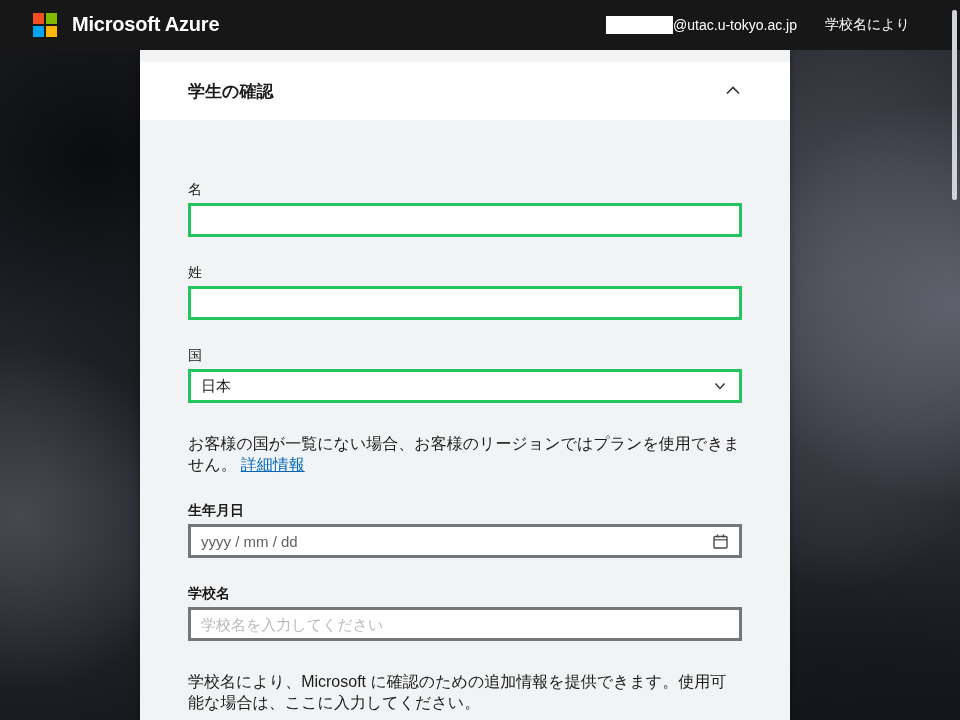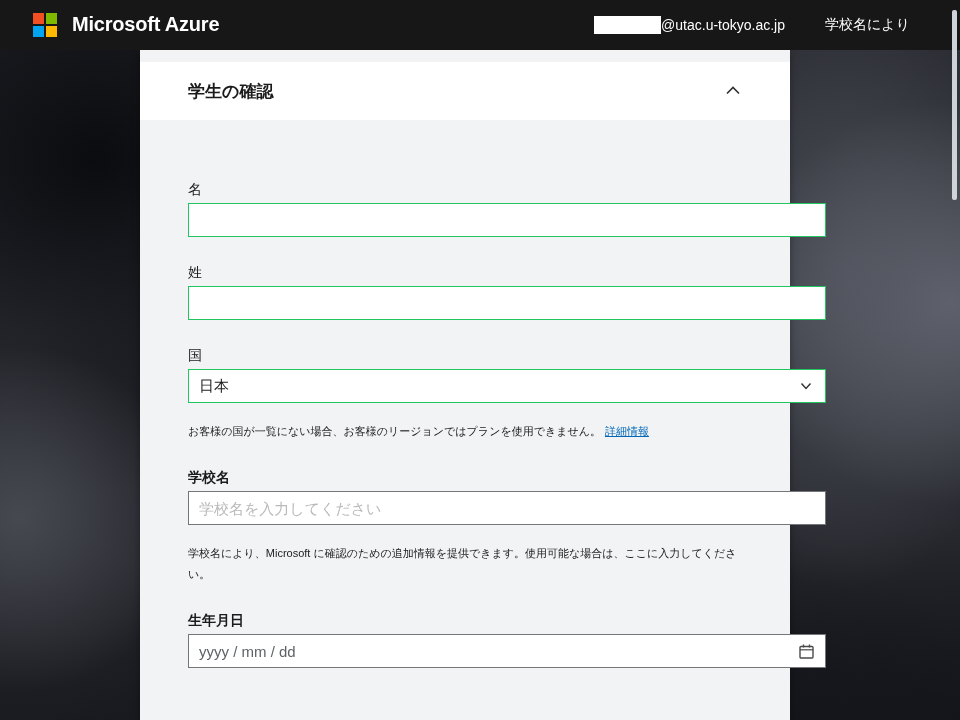--- a/index.html
+++ b/index.html
@@ -25,21 +25,21 @@
   .topbar {
     position:absolute; top:0; left:0; width:960px; height:50px; z-index:3;
     background:#171717; color:#fff;
     display:flex; align-items:center; justify-content:space-between;
     padding:0 50px 0 33px;
   }
   .brand { display:flex; align-items:flex-start; gap:15px; cursor:pointer; }
   .mslogo { display:grid; grid-template-columns:11px 11px; grid-template-rows:11px 11px; gap:2px; }
   .mslogo i { display:block; }
   .brand-text { font-size:20px; font-weight:600; letter-spacing:-0.2px; white-space:nowrap; }
-  .topbar-right { display:flex; align-items:center; gap:40px; }
+  .topbar-right { display:flex; align-items:center; gap:28px; }
   .account { display:flex; align-items:center; font-size:14px; color:#fff; cursor:pointer; }
   .redacted { display:inline-block; width:67px; height:18px; background:#ffffff; }
   .signout { font-size:14px; color:#fff; cursor:pointer; white-space:nowrap; }
 
   
   .panel {
     position:absolute; left:140px; top:50px; width:650px; height:670px; z-index:2;
     background:#f1f3f4; box-shadow:0 2px 8px rgba(0,0,0,.35);
     display:flex; flex-direction:column;
   }
@@ -53,33 +53,33 @@
   .collapse-btn { background:none; border:none; cursor:pointer; padding:4px; line-height:0; }
 
   .panel-body { padding:34px 48px 0 48px; color:#1b1b1b; }
   .desc { font-size:15px; line-height:28px; color:#1b1b1b; }
 
   .field { margin-top:25px; }
   .field label { display:block; font-size:14px; line-height:20px; color:#1b1b1b; margin-bottom:4px; }
   .field label.bold { font-weight:700; }
 
   .text-input, .select, .date-wrap {
-    width:638px; height:34px; background:#ffffff;
-    border:1px solid #22c55e; font-size:15px; color:#1b1b1b;
+    width:554px; height:34px; background:#ffffff;
+    border:3px solid #22c55e; font-size:15px; color:#1b1b1b;
   }
   .text-input { padding:0 10px; outline:none; }
   .text-input::placeholder { color:#b9b9b9; opacity:1; }
   .strong-border { border-color:#73777a; }
 
   .select {
     display:flex; align-items:center; justify-content:space-between;
     padding:0 12px 0 10px; cursor:pointer;
   }
 
-  .note { font-size:11px; line-height:21px; color:#1b1b1b; margin-top:18px; }
+  .note { font-size:16px; line-height:21px; color:#1b1b1b; margin-top:30px; }
   .note a { color:#0067b8; text-decoration:underline; cursor:pointer; margin-left:4px; }
 
   .date-wrap { display:flex; align-items:center; padding-right:10px; }
   .date-input {
     flex:1; height:100%; border:none; outline:none; background:transparent;
     padding:0 10px; font-size:15px; color:#1b1b1b;
     font-family:"Liberation Sans","DejaVu Sans",sans-serif;
   }
   .date-input::placeholder { color:#5f6368; opacity:1; }
   .cal-btn { background:none; border:none; padding:0; line-height:0; cursor:pointer; }
@@ -141,35 +141,35 @@
       <div class="select" role="combobox">
         <span>日本</span>
         <svg width="14" height="14" viewBox="0 0 14 14">
             <polyline points="2.5,4.5 7,9.5 11.5,4.5" fill="none" stroke="#323130" stroke-width="1.4"></polyline>
           </svg>
       </div>
       <p class="note"><span>お客様の国が一覧にない場合、お客様のリージョンではプランを使用できません。</span><a>詳細情報</a></p>
     </div>
 
     <div class="field">
-      <label class="bold">学校名</label>
-      <input class="text-input strong-border" type="text" placeholder="学校名を入力してください" style="">
-      <p class="note">学校名により、Microsoft に確認のための追加情報を提供できます。使用可能な場合は、ここに入力してください。</p>
-    </div>
-
-    <div class="field">
       <label class="bold">生年月日</label>
       <div class="date-wrap strong-border">
         <input class="date-input" type="text" placeholder="yyyy / mm / dd" style="">
         <button class="cal-btn">
           <svg width="17" height="17" viewBox="0 0 17 17">
             <rect x="2" y="3.5" width="13" height="11.5" rx="1" fill="none" stroke="#4a4a4a" stroke-width="1.4"></rect>
             <line x1="5.5" y1="1.5" x2="5.5" y2="4.5" stroke="#4a4a4a" stroke-width="1.4"></line>
             <line x1="11.5" y1="1.5" x2="11.5" y2="4.5" stroke="#4a4a4a" stroke-width="1.4"></line>
             <line x1="2" y1="6.8" x2="15" y2="6.8" stroke="#4a4a4a" stroke-width="1.2"></line>
           </svg>
         </button>
       </div>
     </div>
+
+    <div class="field">
+      <label class="bold">学校名</label>
+      <input class="text-input strong-border" type="text" placeholder="学校名を入力してください" style="">
+      <p class="note">学校名により、Microsoft に確認のための追加情報を提供できます。使用可能な場合は、ここに入力してください。</p>
+    </div>
   </div>
 </main>
 
 <div class="scroll-thumb"></div>
 
 </body></html>

